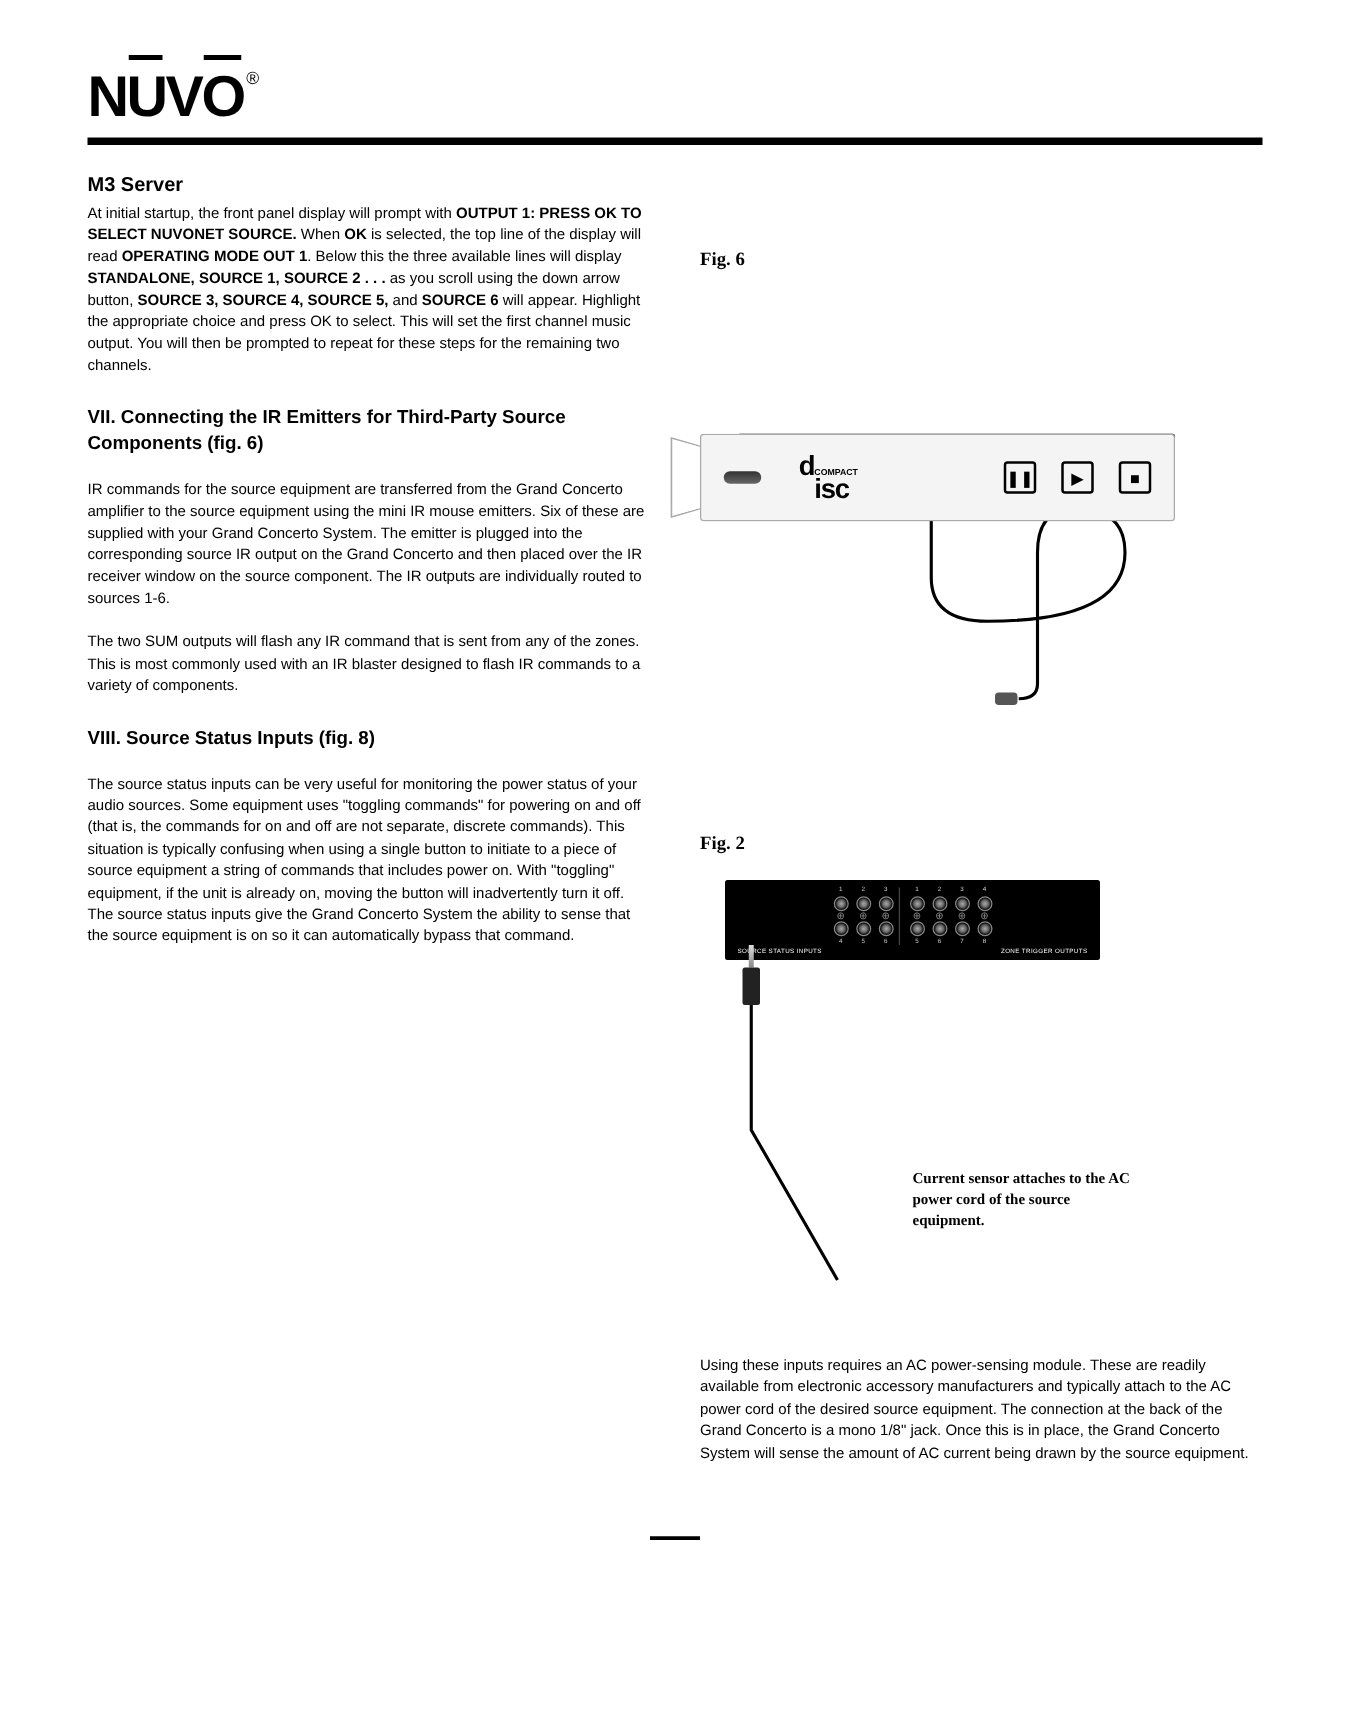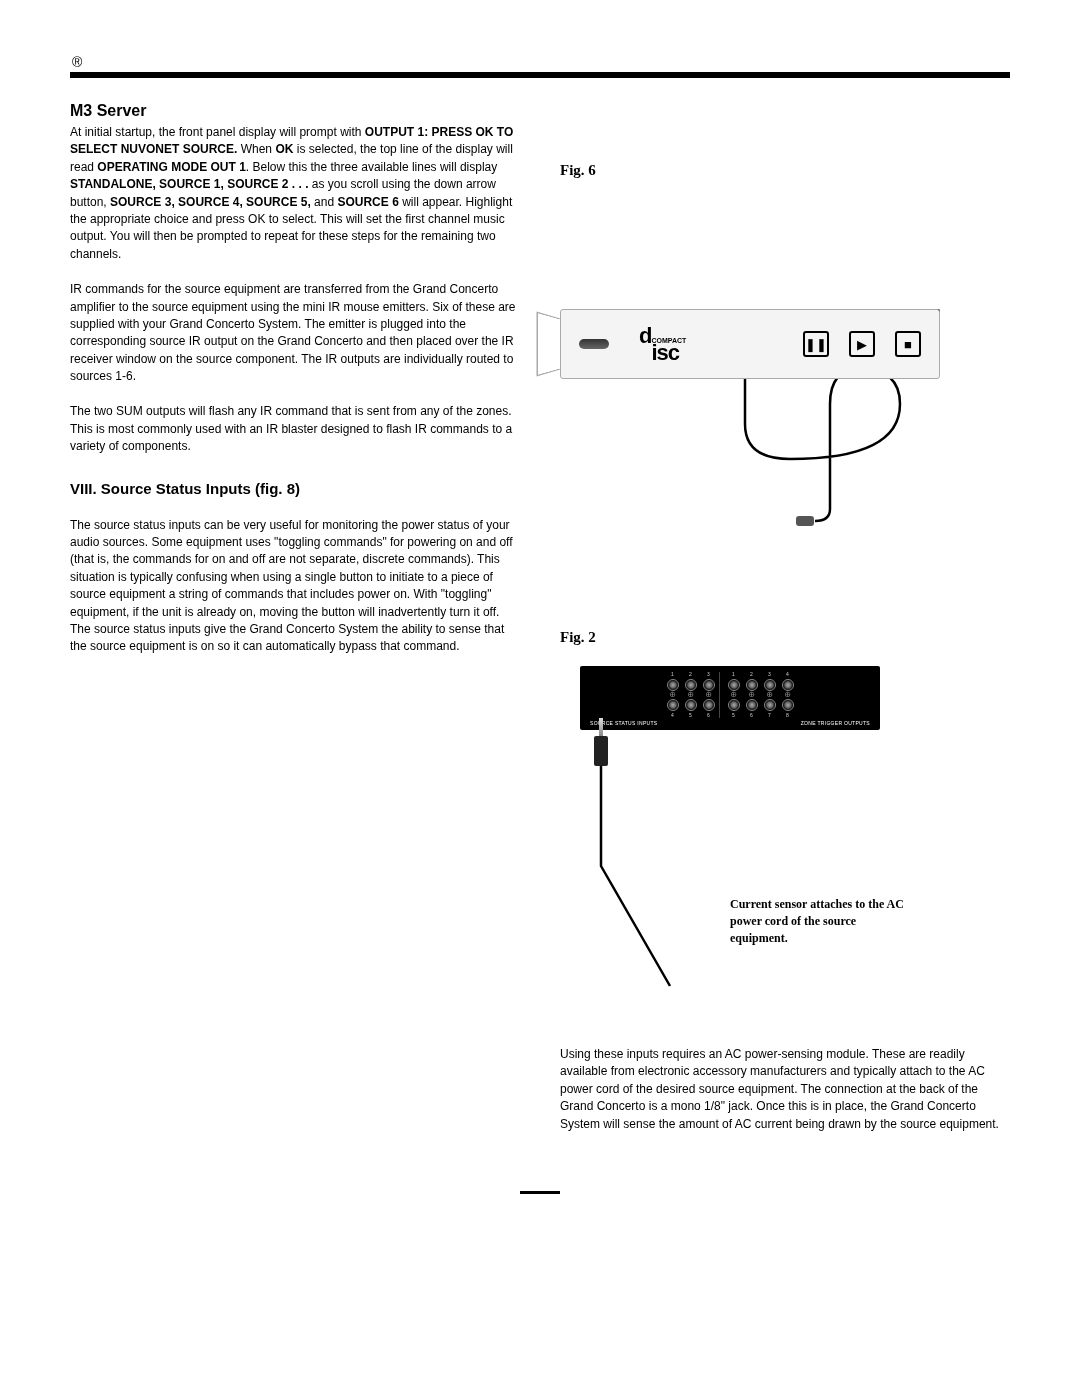--- a/index.html
+++ b/index.html
@@ -49,32 +49,34 @@
 .plug-body { width:14px; height:30px; background:#222; border-radius:2px; }
 .caption { font-family: Georgia, "Times New Roman", serif; font-weight:700; font-size:12px; line-height:1.4; position:absolute; }
 .page-footer { text-align:center; margin-top:40px; }
 .footer-rule { width:40px; height:3px; background:#000; margin: 0 auto 6px auto; }
 .page-num { font-family: Georgia, serif; font-weight:700; font-size:15px; }
 </style>
 </head>
 <body>
 
 <div class="logo-row">
+  <span class="logo">N<span class="bar">U</span>V<span class="bar">O</span></span>
   <span class="reg">®</span>
 </div>
 <div class="rule"></div>
 
 <div class="columns">
 
   <div class="col-left">
     <h3 class="section">M3 Server</h3>
     <p class="body">
       <span>At initial startup, the front panel display will prompt with </span><strong>OUTPUT 1: PRESS OK TO SELECT NUVONET SOURCE.</strong><span> When </span><strong>OK</strong><span> is selected, the top line of the display will read </span><strong>OPERATING MODE OUT 1</strong><span>. Below this the three available lines will display </span><strong>STANDALONE, SOURCE 1, SOURCE 2 . . .</strong><span> as you scroll using the down arrow button, </span><strong>SOURCE 3, SOURCE 4, SOURCE 5,</strong><span> and </span><strong>SOURCE 6</strong><span> will appear. Highlight the appropriate choice and press OK to select. This will set the first channel music output. You will then be prompted to repeat for these steps for the remaining two channels.</span>
     </p>
 
+    <h3 class="heading">VII.  Connecting the IR Emitters for Third-Party Source Components (fig. 6)</h3>
     <p class="body">IR commands for the source equipment are transferred from the Grand Concerto amplifier to the source equipment using the mini IR mouse emitters. Six of these are supplied with your Grand Concerto System. The emitter is plugged into the corresponding source IR output on the Grand Concerto and then placed over the IR receiver window on the source component. The IR outputs are individually routed to sources 1-6.</p>
     <p class="body">The two SUM outputs will flash any IR command that is sent from any of the zones. This is most commonly used with an IR blaster designed to flash IR commands to a variety of components.</p>
 
     <h3 class="heading">VIII.  Source Status Inputs (fig. 8)</h3>
     <p class="body">The source status inputs can be very useful for monitoring the power status of your audio sources. Some equipment uses "toggling commands" for powering on and off (that is, the commands for on and off are not separate, discrete commands). This situation is typically confusing when using a single button to initiate to a piece of source equipment a string of commands that includes power on. With  "toggling" equipment, if the unit is already on, moving the button will inadvertently turn it off. The source status inputs give the Grand Concerto System the ability to sense that the source equipment is on so it can automatically bypass that command.</p>
   </div>
 
   <div class="col-right">
 
     <div class="fig" style="margin-top:60px;">

